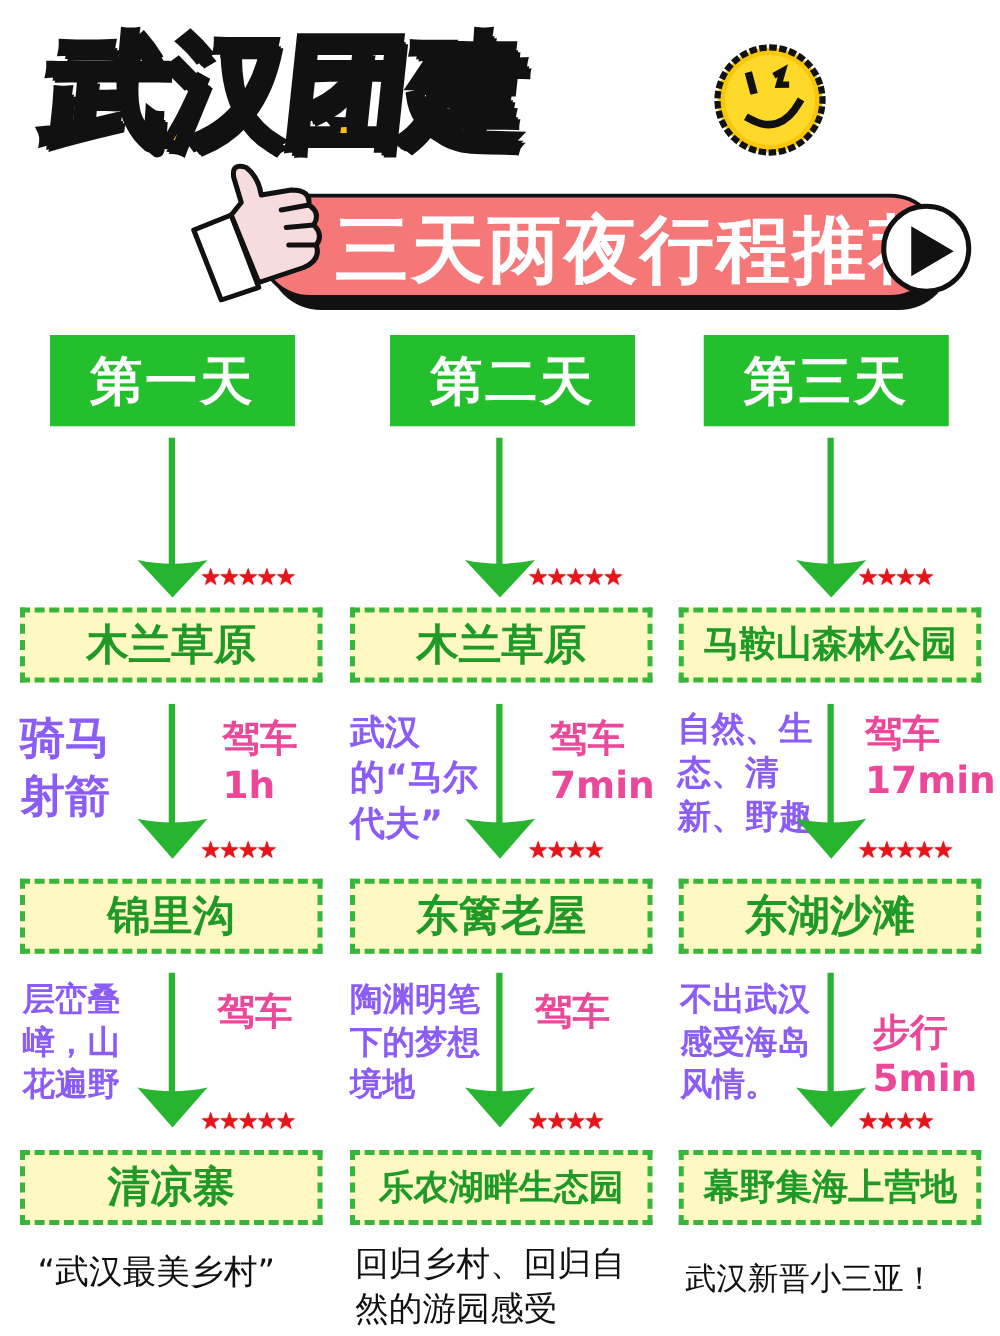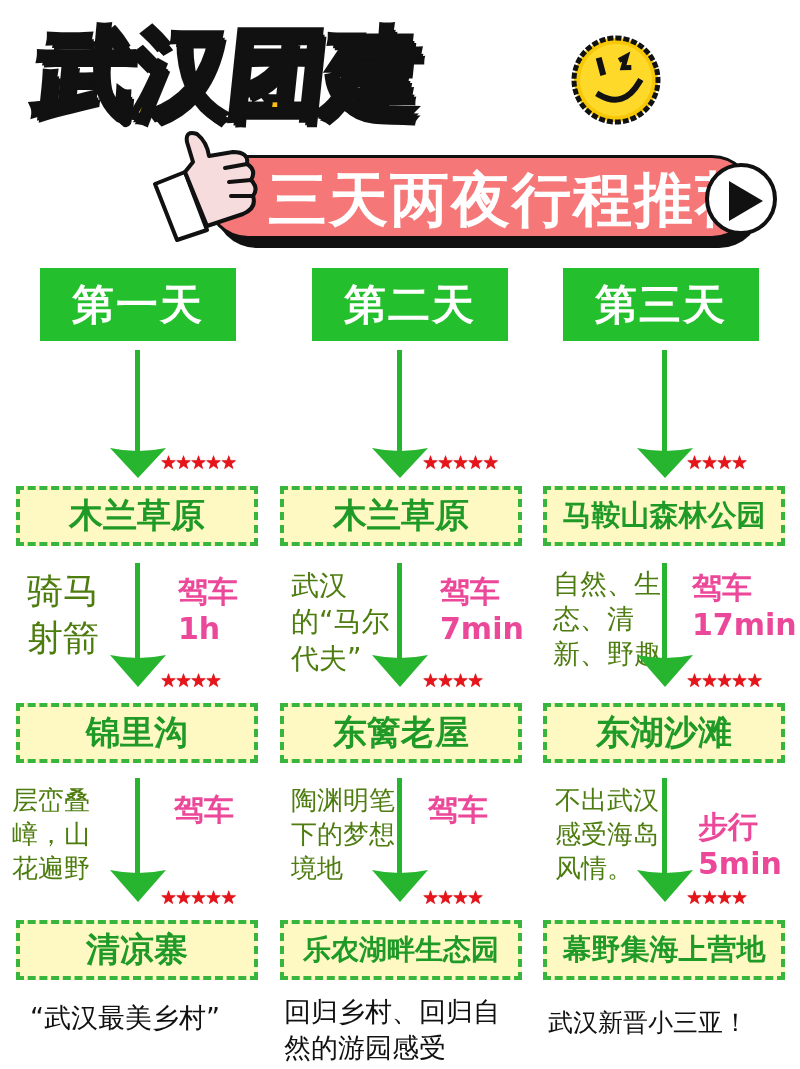--- a/index.html
+++ b/index.html
@@ -60,21 +60,21 @@
     .place {
       position: absolute; width: 242px; height: 60px;
       border: 4px dashed #38b53d;
       display: flex; align-items: center; justify-content: center;
       color: #1f9a26; font-weight: 700; white-space: nowrap;
       background: #fef9c3;
     }
 
     
     .desc {
-      position: absolute; color: #4d7c0f; line-height: 1.3; font-weight: 400; margin-left: 11px;
+      position: absolute; color: #8b5cf6; line-height: 1.3; font-weight: 700;
     }
     .travel {
       position: absolute; color: #ec4899; font-weight: 700; line-height: 1.22;
       font-size: 30px;
     }
     .bottom-note { position: absolute; color: #111; font-size: 28px; line-height: 1.35; }
   </style>
 </head>
 <body>
 
@@ -177,21 +177,21 @@
 </div>
 
 <div class="stars" style="left:160px; top:671px;">★★★★</div>
 <div class="stars" style="left:422px; top:671px;">★★★★</div>
 <div class="stars" style="left:686px; top:671px;">★★★★★</div>
 
 <div class="place" style="left:16px; top:703px; font-size:34px;">锦里沟</div>
 <div class="place" style="left:280px; top:703px; font-size:34px;">东篱老屋</div>
 <div class="place" style="left:543px; top:703px; font-size:34px;">东湖沙滩</div>
 
-<div class="desc" style="left:1px; top:784px; width:90px; font-size:26px;">层峦叠嶂，山花遍野</div>
+<div class="desc" style="left:18px; top:784px; width:90px; font-size:26px;">层峦叠嶂，山花遍野</div>
 <div class="desc" style="left:280px; top:784px; width:110px; font-size:26px;">陶渊明笔下的梦想境地</div>
 <div class="desc" style="left:544px; top:784px; width:110px; font-size:26px;">不出武汉感受海岛风情。</div>
 
 <div class="travel" style="left:174px; top:792px;">
   <div>驾车</div>
 </div>
 <div class="travel" style="left:428px; top:792px;">
   <div>驾车</div>
 </div>
 <div class="travel" style="left:698px; top:809px;">

